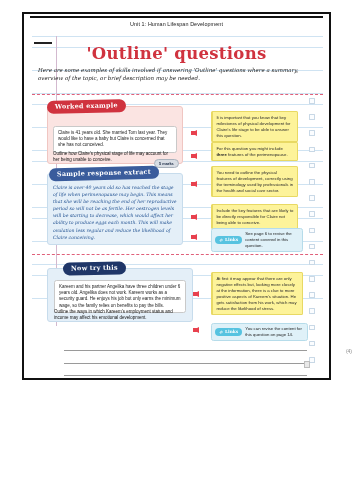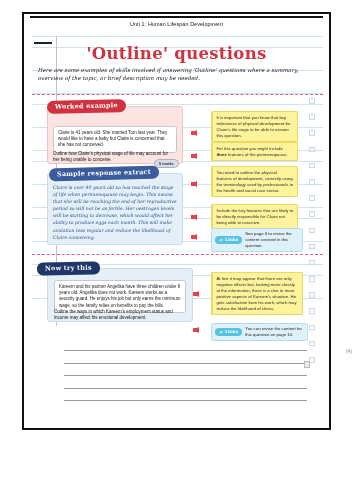--- a/index.html
+++ b/index.html
@@ -6,21 +6,21 @@
   html, body {
     width: 353px; height: 500px;
     background: #ffffff;
     font-family: "Liberation Sans", sans-serif;
     overflow: hidden;
   }
 
   .page-frame {
     position: absolute;
     left: 22px; top: 12px;
-    width: 309px; height: 418px;
+    width: 309px; height: 368px;
     background: #ffffff;
     border-left: 2.5px solid #111;
     border-right: 2.5px solid #111;
     border-top: 2.5px solid #111;
     border-bottom: 2.5px solid #111;
     text-decoration: underline;
   }
   .page-inner {
     position: absolute;
     left: 0; top: 0; right: 0; bottom: 0;
@@ -327,21 +327,21 @@
           </svg>
         </span>
         <span>Links</span>
       </span>
       <span class="links-text">See page 6 to revise the content covered in this question.</span>
     </div>
     <div class="arrow" style="left:167px; top:220px;"></div>
 
     <div class="panel panel-blue" style="left:23px; top:254px; width:146px; height:54px;"></div>
 
-    <div class="badge badge-navy" style="left:13px; top:248px;border-radius:6px;">Now try this</div>
+    <div class="badge badge-navy" style="left:39px; top:248px;">Now try this</div>
 
     <div class="inner-card" style="left:30px; top:266px; width:132px;">Kareem and his partner Angelika have three children under 6 years old. Angelika does not work. Kareem works as a security guard. He enjoys his job but only earns the minimum wage, so the family relies on benefits to pay the bills.</div>
 
     <div class="q-text" style="left:30px; top:295px; width:132px;">Outline the ways in which Kareem's employment status and income may affect his emotional development.</div>
 
     <div class="note" style="left:187px; top:258px; width:92px;">At first it may appear that there are only negative effects but, looking more closely at the information, there is a clue to more positive aspects of Kareem's situation. He gets satisfaction from his work, which may reduce the likelihood of stress.</div>
     <div class="arrow" style="left:169px; top:277px;"></div>
 
     <div class="links-box" style="left:187px; top:309px; width:97px;">
       <span class="links-pill">

